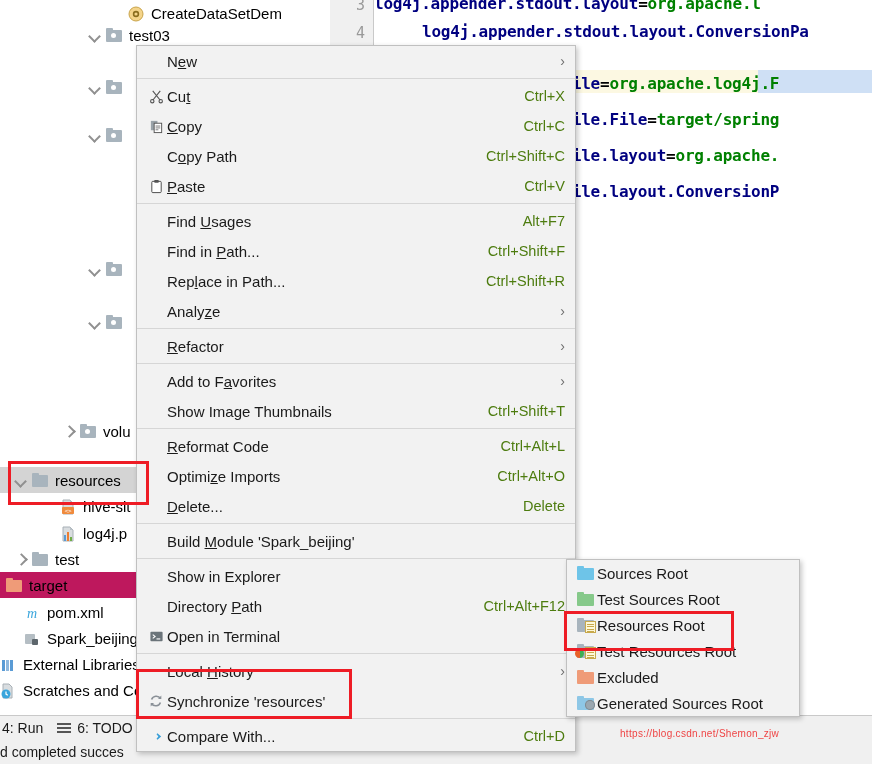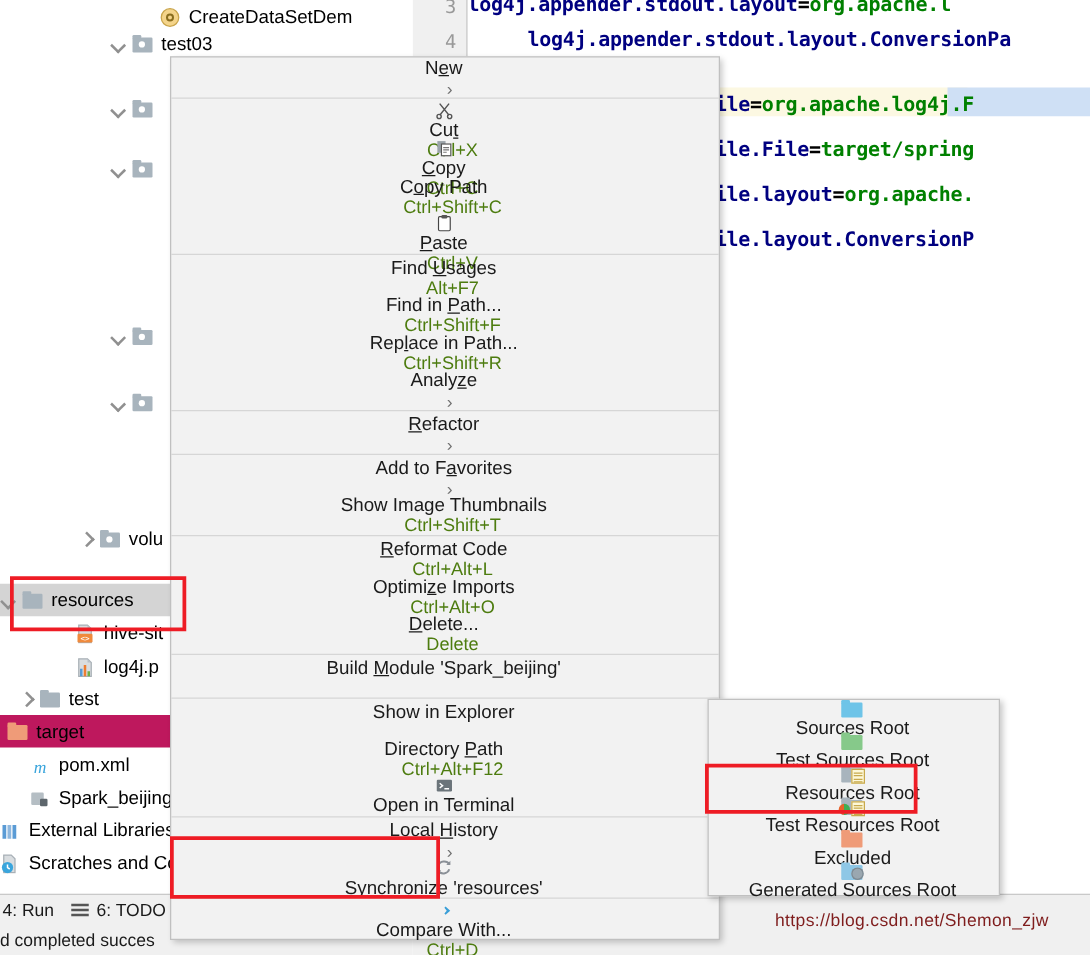--- a/index.html
+++ b/index.html
@@ -41,21 +41,21 @@
   .hl-line{position:absolute;left:44px;height:23px;background:#fcf8e2;}
   .hl-blue{position:absolute;height:23px;background:#cfe0f5;}
 
   
   #context-menu{
     position:absolute;left:136px;top:45px;width:438px;
     background:#f2f2f2;border:1px solid #c0c0c0;
     box-shadow:2px 2px 5px rgba(0,0,0,0.22);
     font-size:15px;color:#1a1a1a;z-index:40;
   }
-  .mi{height:30px;display:flex;align-items:center;padding:0 10px 0 8px;position:relative;white-space:nowrap;flex-direction:column;}
+  .mi{height:30px;display:flex;align-items:center;padding:0 10px 0 8px;position:relative;white-space:nowrap;}
   .mi .mi-ico{width:22px;flex:0 0 auto;display:flex;align-items:center;justify-content:center;}
   .mi .mi-label{flex:1 1 auto;}
   .mi .mi-short{color:#4d7c0f;font-size:14.5px;padding-left:14px;}
   .mi .mi-arrow{width:14px;text-align:right;color:#707070;font-size:14px;}
   .msep{height:1px;background:#d6d6d6;margin:2px 0;}
   .u{text-decoration:underline;}
 
   
   #submenu{
     position:absolute;left:566px;top:559px;width:232px;
@@ -81,21 +81,21 @@
   #bottom-bar{position:absolute;left:0;bottom:0;width:330px;height:48px;background:#f0f0f0;
      border-top:1px solid #c9c9c9;font-size:14px;color:#1a1a1a;z-index:20;}
   #bottom-bar .bar-row{height:24px;display:flex;align-items:center;gap:14px;padding-left:2px;}
   #bottom-bar .msg{font-size:14px;color:#1a1a1a;padding-left:0;}
   .hamburger{display:inline-block;width:14px;height:11px;position:relative;}
   .hamburger i{position:absolute;left:0;width:14px;height:2px;background:#555;}
   .hamburger i:nth-child(1){top:0;} .hamburger i:nth-child(2){top:4px;} .hamburger i:nth-child(3){top:8px;}
 
   #editor-bottom{position:absolute;left:330px;bottom:0;right:0;height:48px;background:#f0f0f0;
      border-top:1px solid #c9c9c9;z-index:10;}
-  #watermark{position:absolute;left:620px;top:728px;font-size:14px;color:#7f1d1d;z-index:90;
+  #watermark{position:absolute;left:620px;top:728px;font-size:10px;color:#ef4444;z-index:90;
      font-family:"Liberation Sans",sans-serif;letter-spacing:0.3px;}
 
   
   .svgico{display:block;}
 </style>
 </head>
 <body>
 
 <div id="editor">
   <div id="gutter">
@@ -160,21 +160,21 @@
   </div>
 
   <div class="tree-row" style="top:418px;left:62px;text-align:right;">
     <span class="chev chev-right"></span>
     <span class="ico folder" style="--fc:#a8b4bd">
         <span class="folder-dot"></span>
       </span>
     <span class="lbl">volu</span>
   </div>
 
-  <div class="tree-row row-selected" style="top:467px;left:0px;width:145px;box-sizing:border-box;">
+  <div class="tree-row row-selected" style="top:467px;left:0px;width:145px;padding-left:14px;box-sizing:border-box;">
     <span class="chev chev-down"></span>
     <span class="ico folder" style="--fc:#a8b4bd"></span>
     <span class="lbl">resources</span>
   </div>
 
   <div class="tree-row" style="top:493px;left:60px;">
     <span class="ico">
       <svg class="svgico" width="16" height="16" viewBox="0 0 16 16">
           <path d="M3 1h7l3 3v11H3z" fill="#d9dde0" stroke="#a8b0b6"></path>
           <path d="M10 1v3h3z" fill="#b9c1c7"></path>

